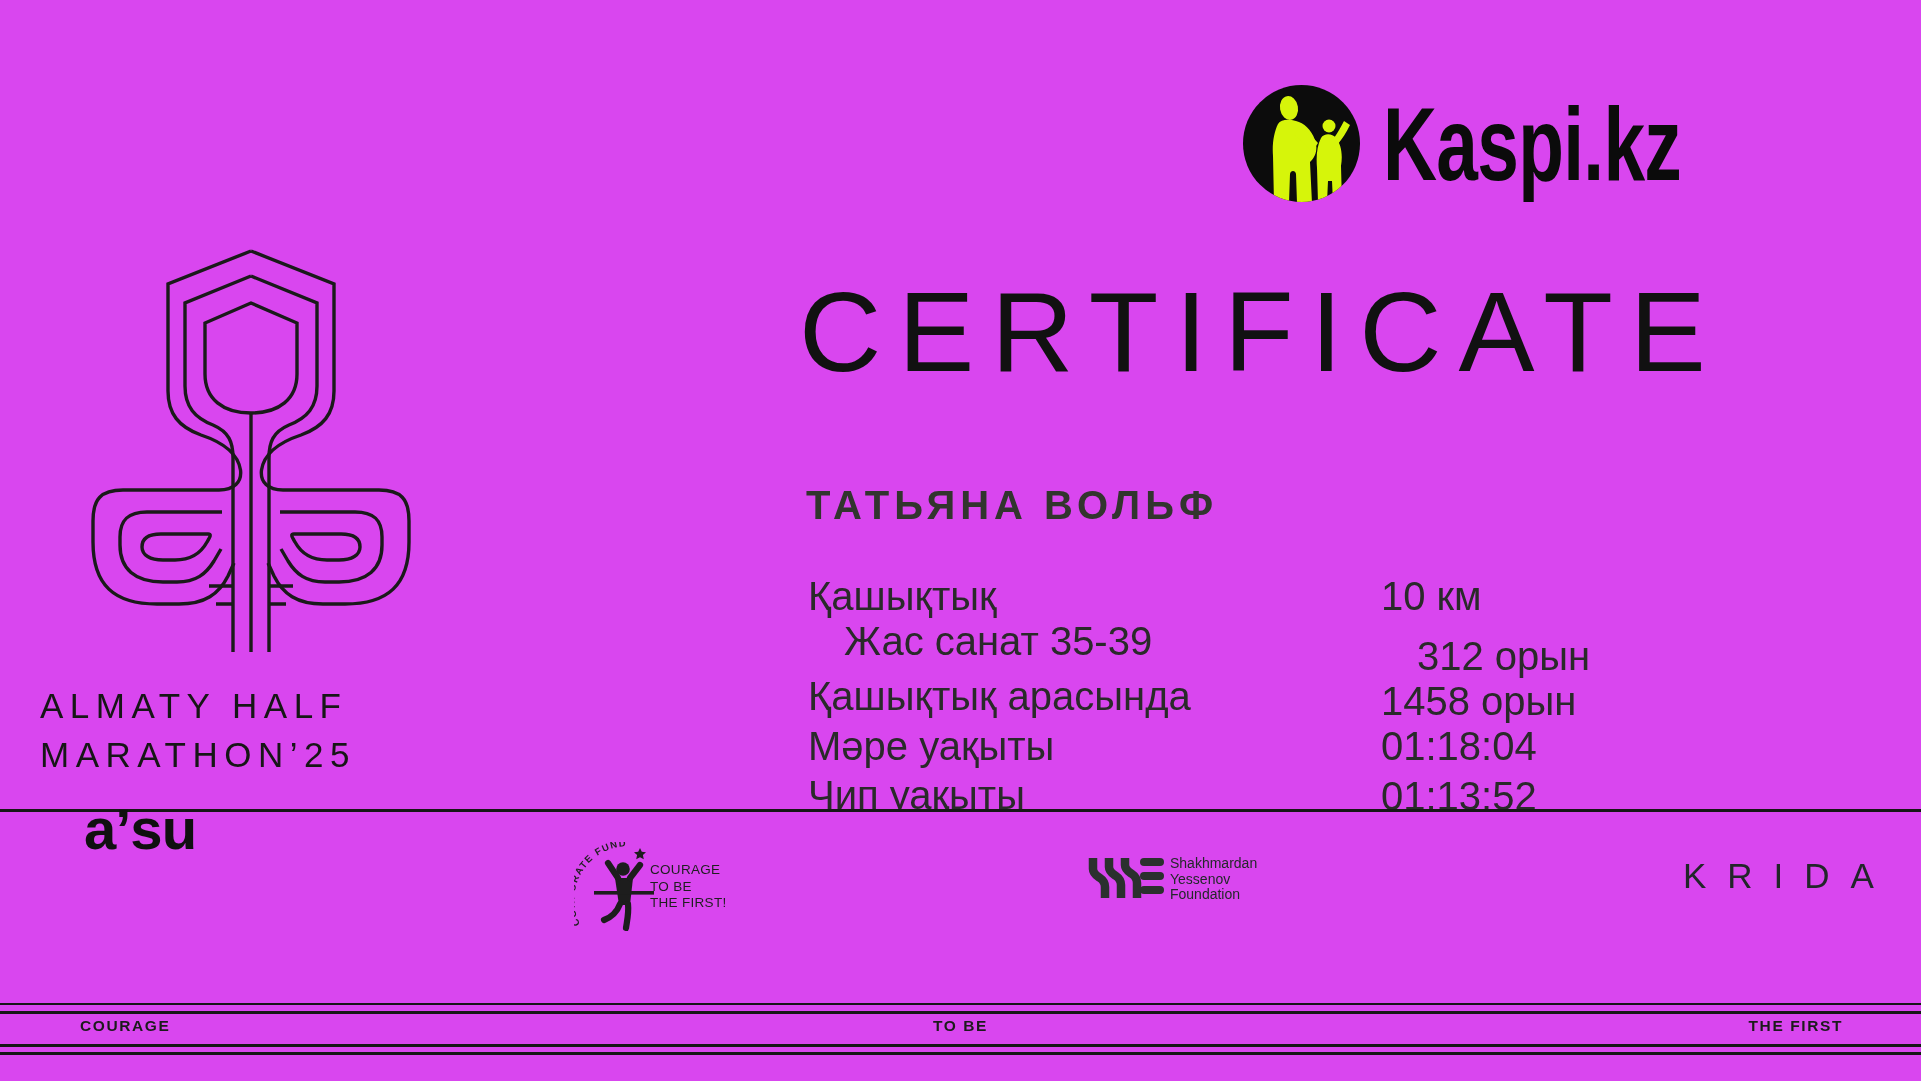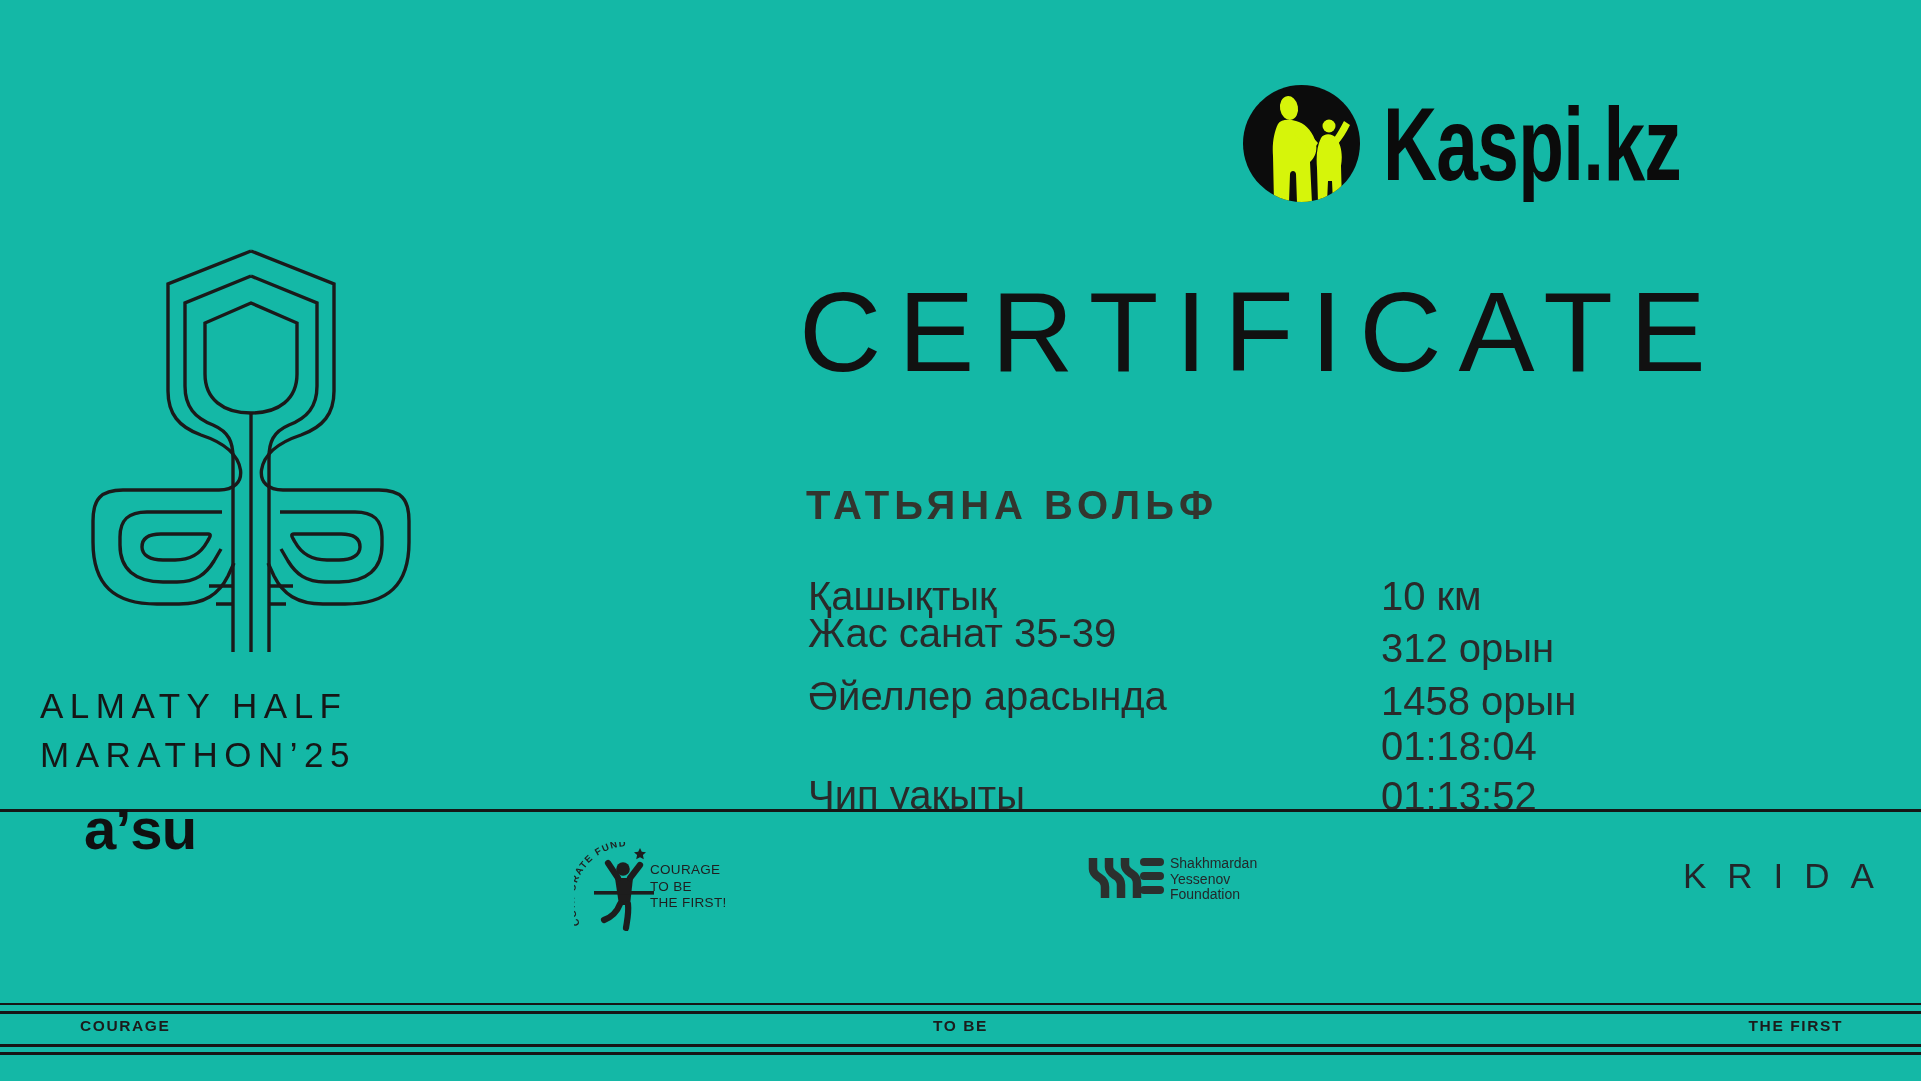--- a/index.html
+++ b/index.html
@@ -1,19 +1,19 @@
 <!DOCTYPE html>
 <html><head>
 <meta charset="utf-8">
 <style>
   html,body{margin:0;padding:0;}
   .page{
     position:relative;
     width:1921px;height:1081px;
-    background:#14b8a6;
+    background:#d946ef;
     overflow:hidden;
     font-family:"Liberation Sans", sans-serif;
     color:#1c1c1c;
   }
   .abs{position:absolute;}
 
   
   .kaspi-icon{left:1243px;top:85px;width:117px;height:117px;}
   .kaspi-word{
     left:1383px;top:92px;
@@ -32,21 +32,21 @@
     font-size:40px;font-weight:700;letter-spacing:5px;line-height:1.1;
     color:#32352e;white-space:nowrap;
   }
 
   
   .rows{left:808px;top:560px;width:940px;height:250px;overflow:hidden;}
   .row{position:absolute;left:0;width:100%;height:46px;}
   .row .lbl{position:absolute;left:0;font-size:40px;line-height:1.05;color:#2a2a2a;white-space:nowrap;}
   .row .val{position:absolute;left:573px;font-size:40px;line-height:1.05;color:#2a2a2a;white-space:nowrap;}
   .row:nth-of-type(1){top:15px;}
-  .row:nth-of-type(2){top:52px;}  .row:nth-of-type(2) .val{transform:translateY(15px);}
+  .row:nth-of-type(2){top:60px;margin-left:36px;}  .row:nth-of-type(2) .val{transform:translateY(15px);}
   .row:nth-of-type(3){top:115px;} .row:nth-of-type(3) .val{transform:translateY(5px);}
   .row:nth-of-type(4){top:165px;}
   .row:nth-of-type(5){top:214px;} .row:nth-of-type(5) .val{transform:translateY(1px);}
 
   
   .tulip{left:73px;top:246px;width:372px;height:406px;}
   .event-title{
     left:40px;top:681px;width:430px;
     font-size:35px;letter-spacing:6.5px;line-height:49px;
     color:#161616;white-space:nowrap;
@@ -103,24 +103,25 @@
   <div class="abs rows">
     <div class="row">
       <span class="lbl">Қашықтық</span>
       <span class="val">10 км</span>
     </div>
     <div class="row">
       <span class="lbl">Жас санат 35-39</span>
       <span class="val">312 орын</span>
     </div>
     <div class="row">
-      <span class="lbl">Әйеллер арасында</span>
+      <span class="lbl">Қашықтық арасында</span>
       <span class="val">1458 орын</span>
     </div>
     <div class="row">
+      <span class="lbl">Мәре уақыты</span>
       <span class="val">01:18:04</span>
     </div>
     <div class="row">
       <span class="lbl">Чип уақыты</span>
       <span class="val">01:13:52</span>
     </div>
   </div>
 
   <svg class="abs tulip" viewBox="0 0 372 406">
     <g fill="none" stroke="#1a1a1a" stroke-width="3.4">

